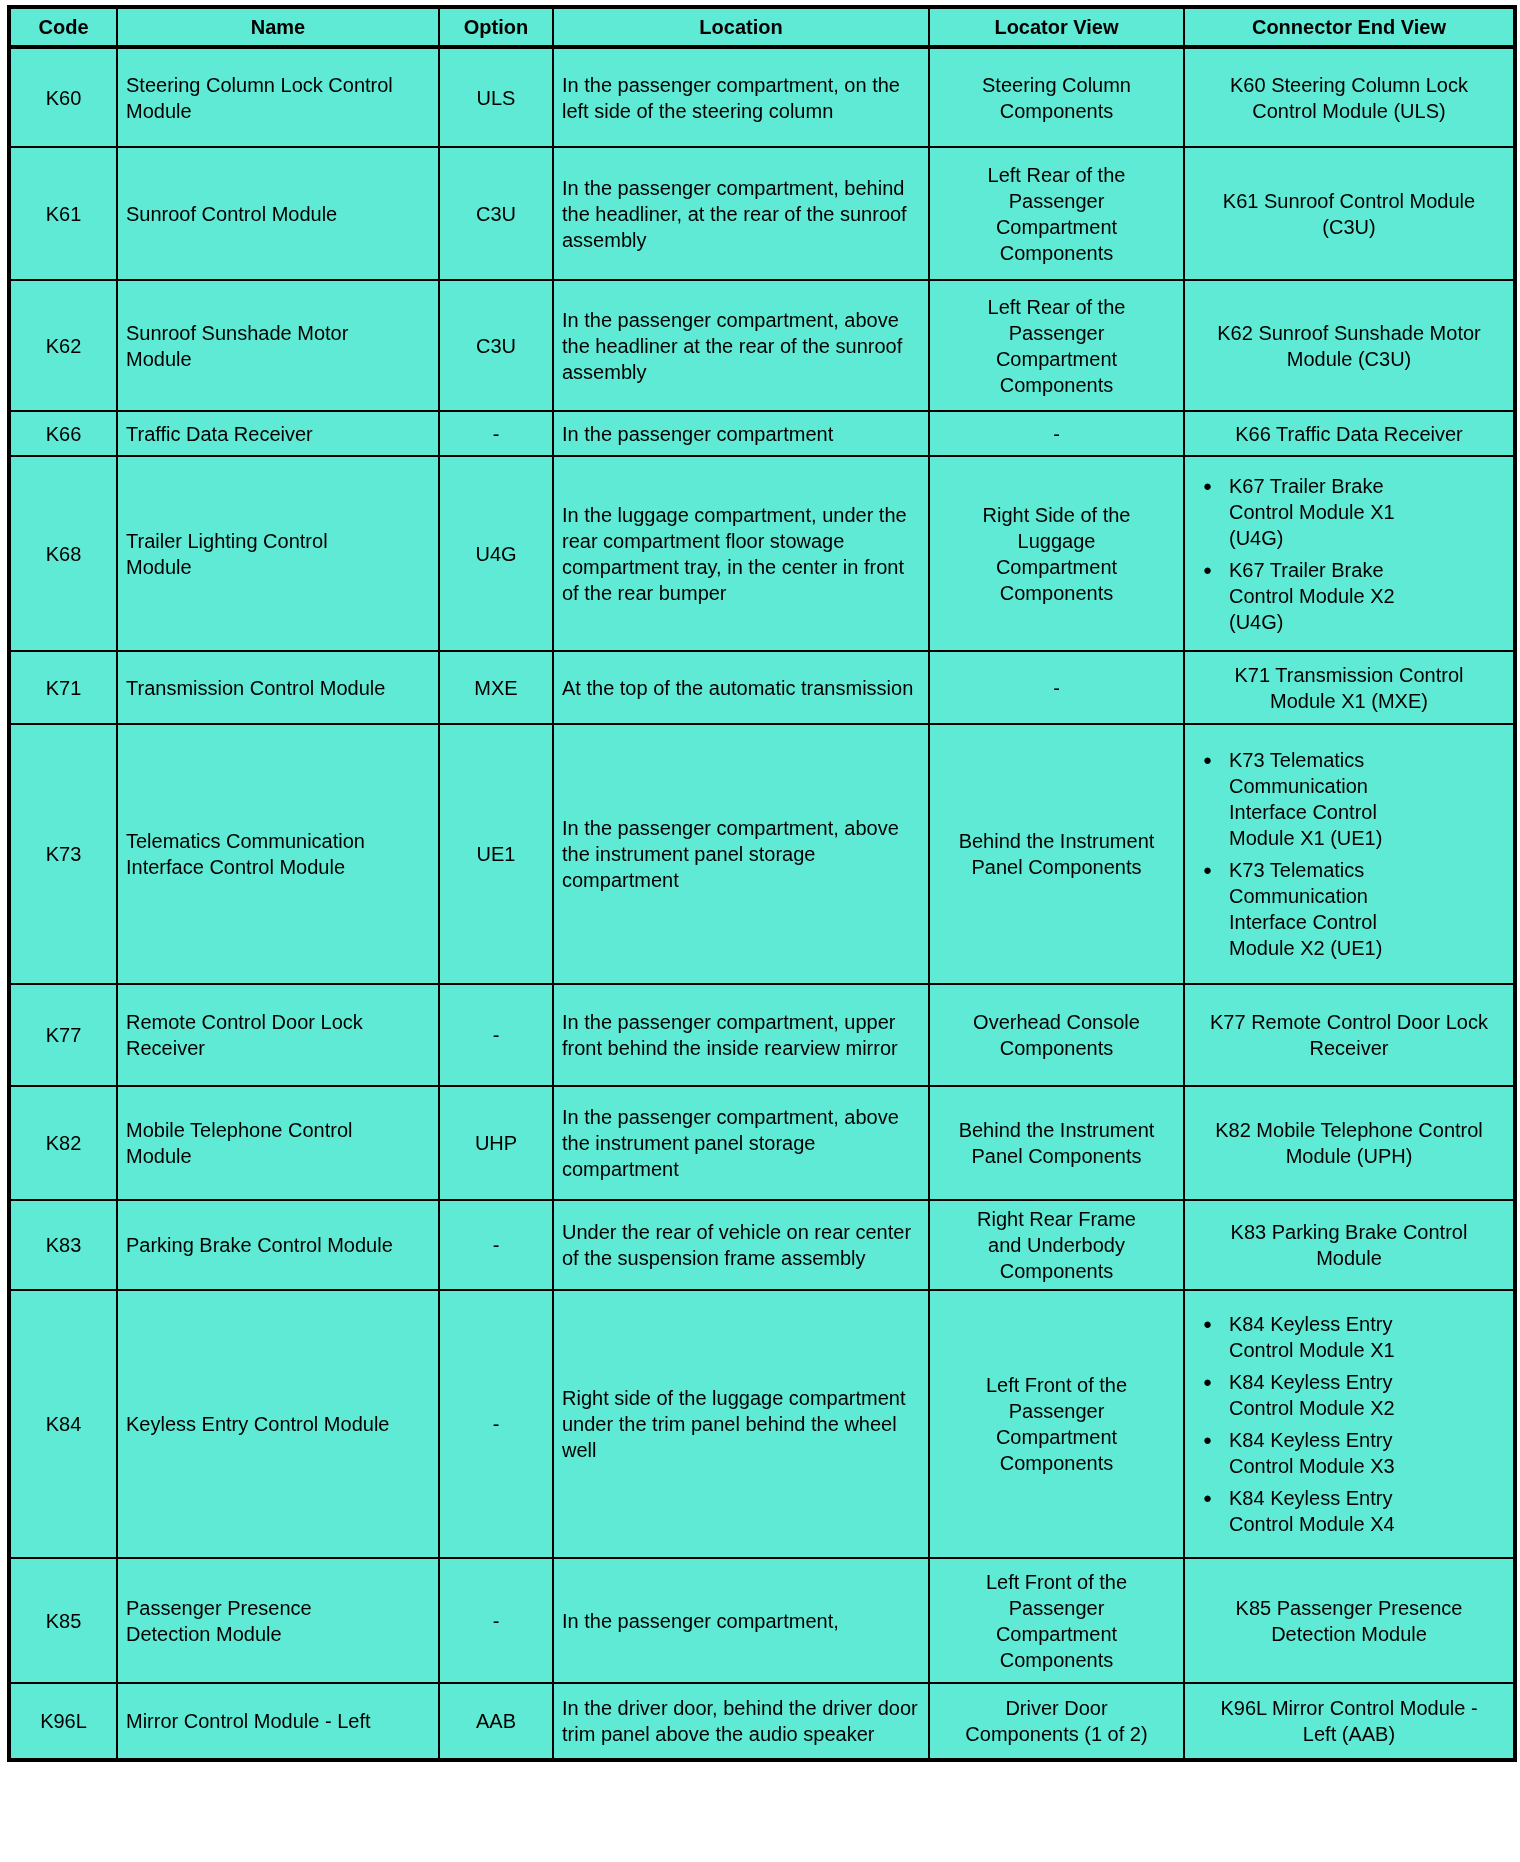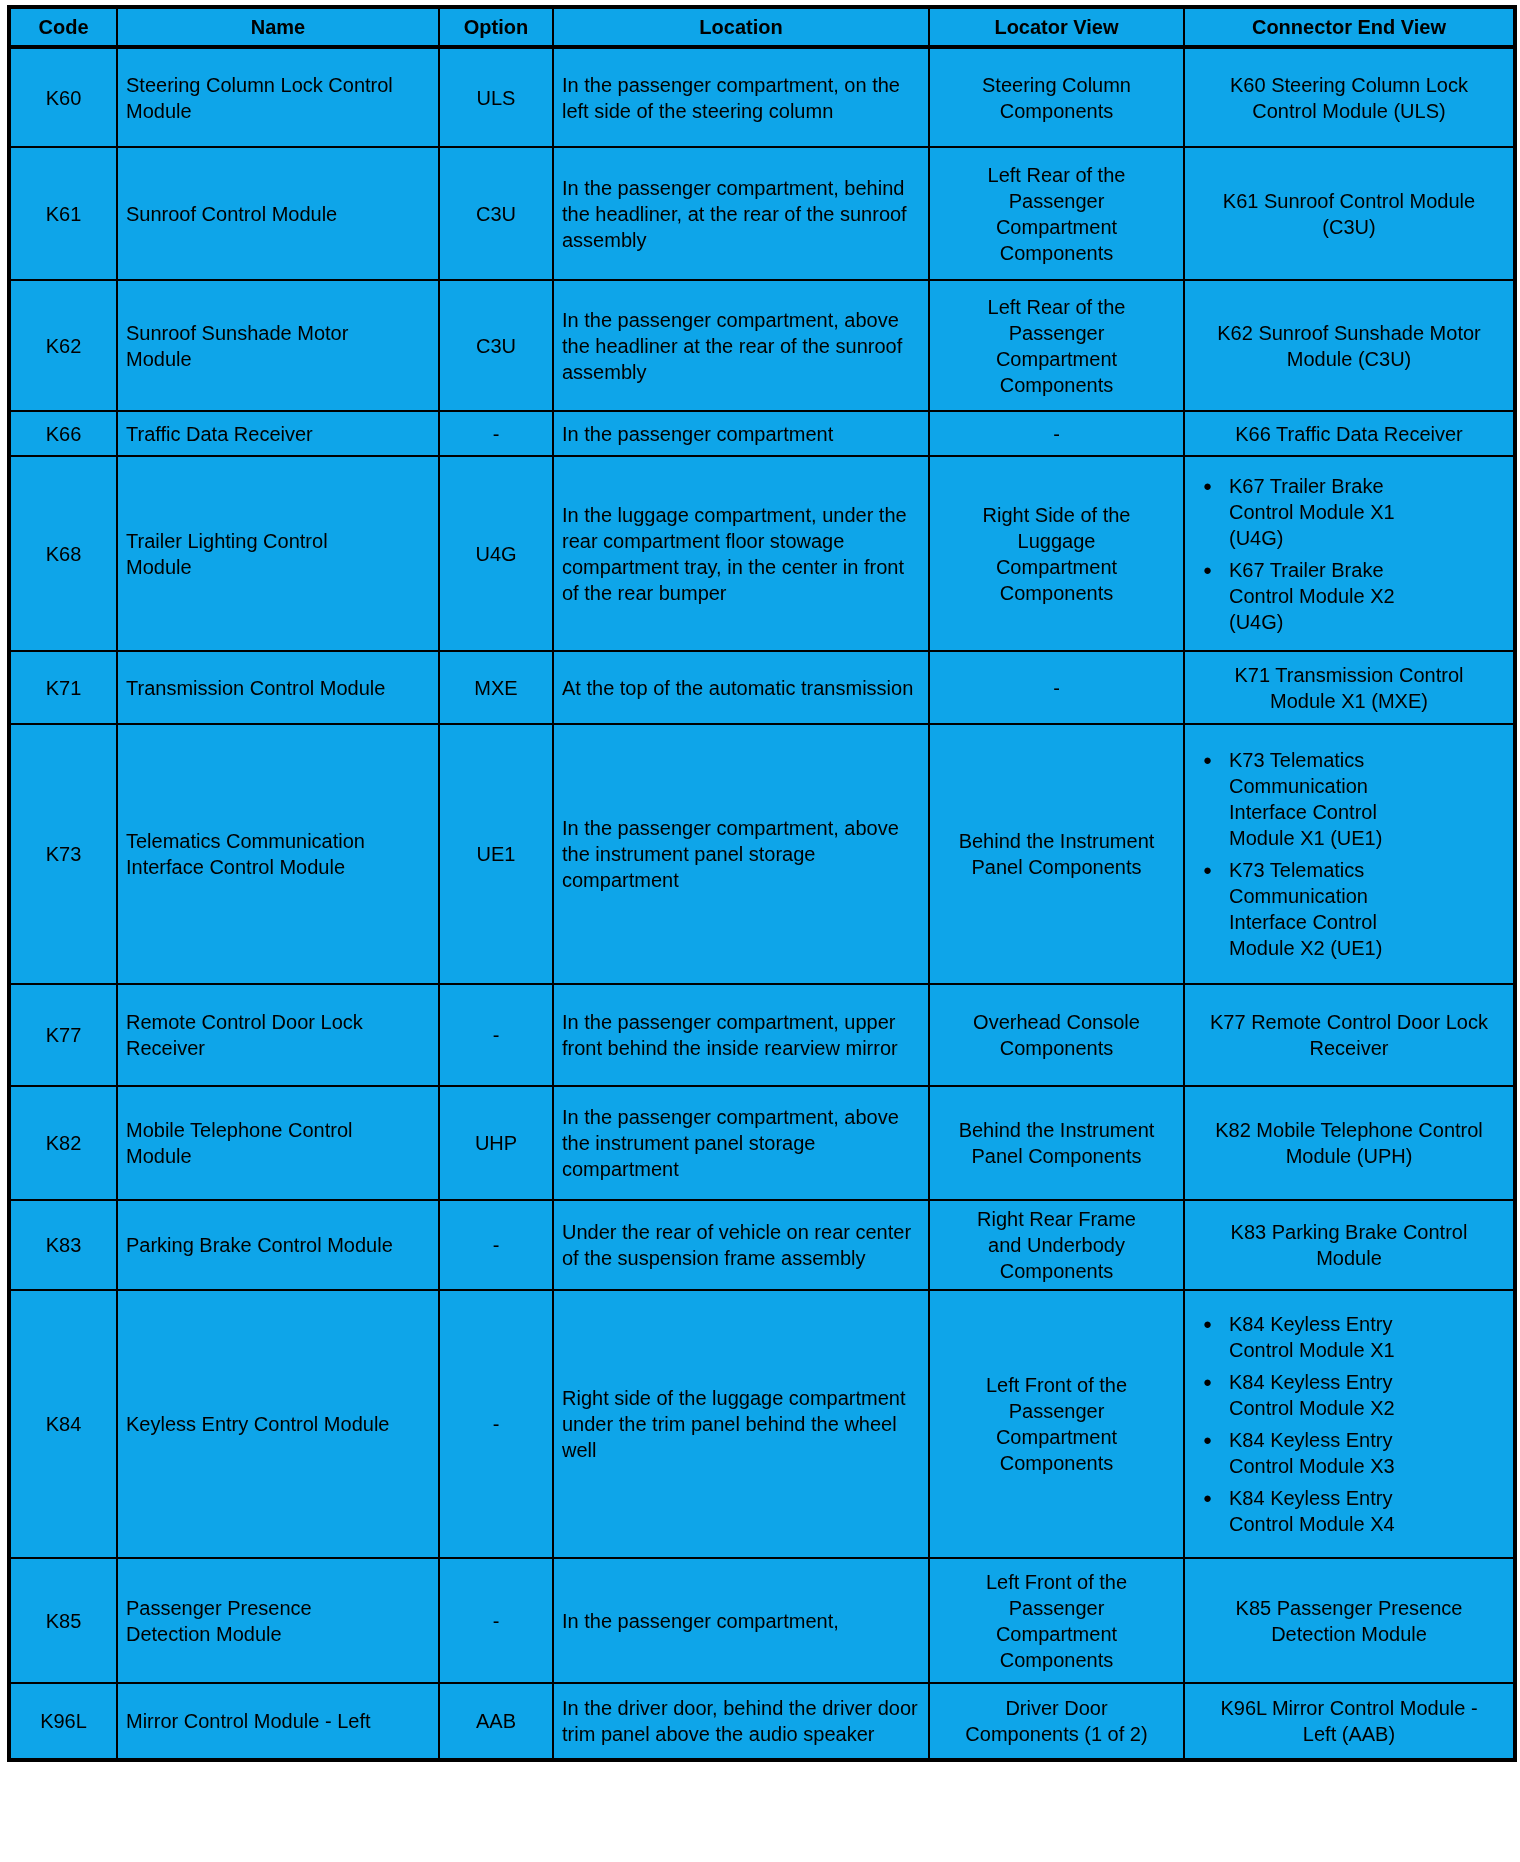--- a/index.html
+++ b/index.html
@@ -16,21 +16,21 @@
     height: 1862px;
     box-sizing: border-box;
     padding: 5px 7px;
     background: #ffffff;
   }
   table.module-table {
     border-collapse: collapse;
     table-layout: fixed;
     width: 1506px;
     border: 4px solid #000;
-    background: #0ea5e9;
+    background: #5eead4;
   }
   th, td {
     border: 2px solid #000;
     vertical-align: middle;
     padding: 5px 8px;
     box-sizing: border-box;
     overflow: hidden;
   }
   thead tr { height: 40px; }
   thead th {

